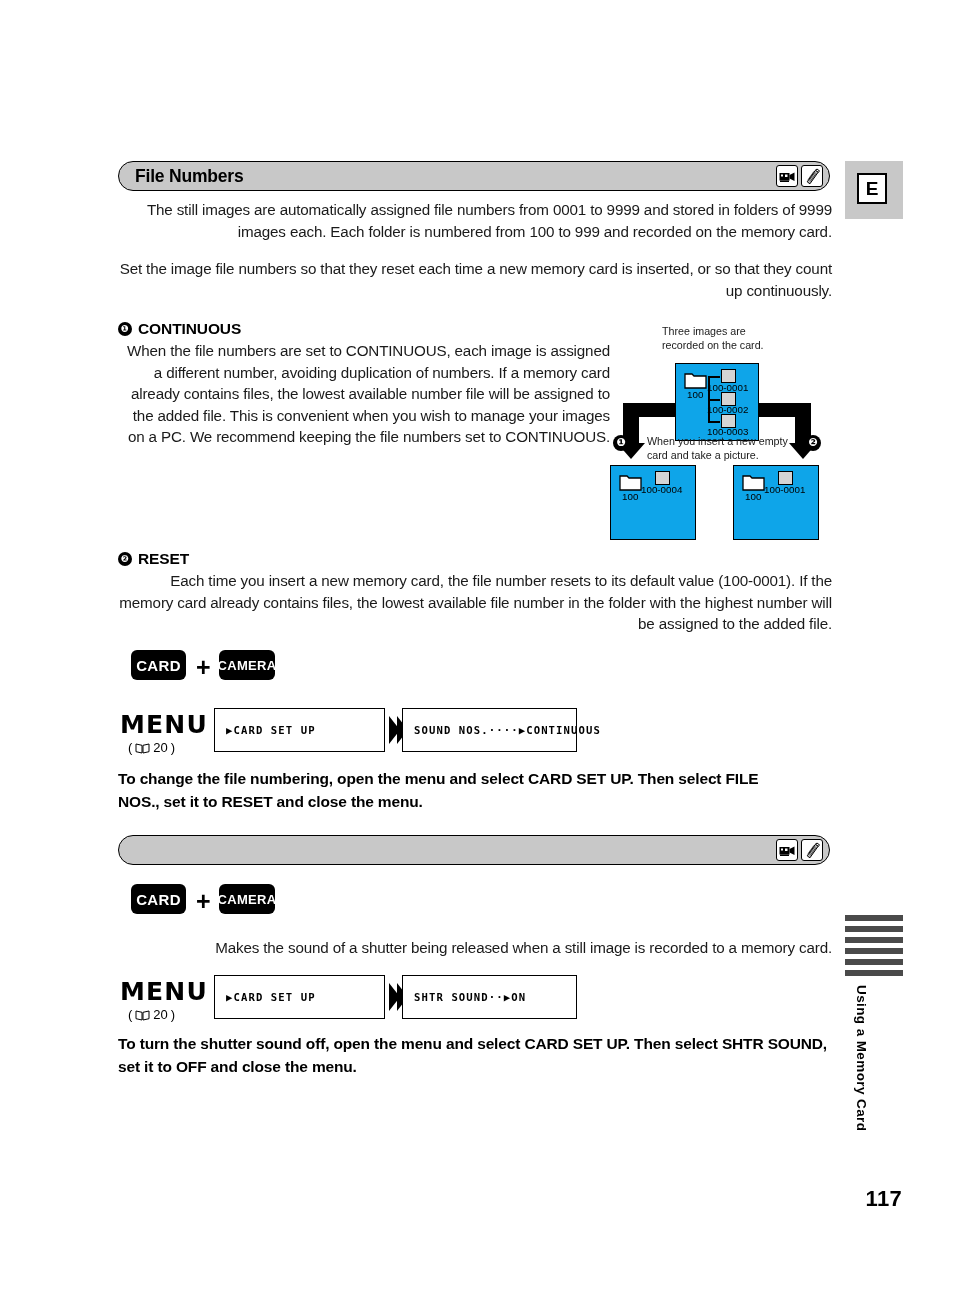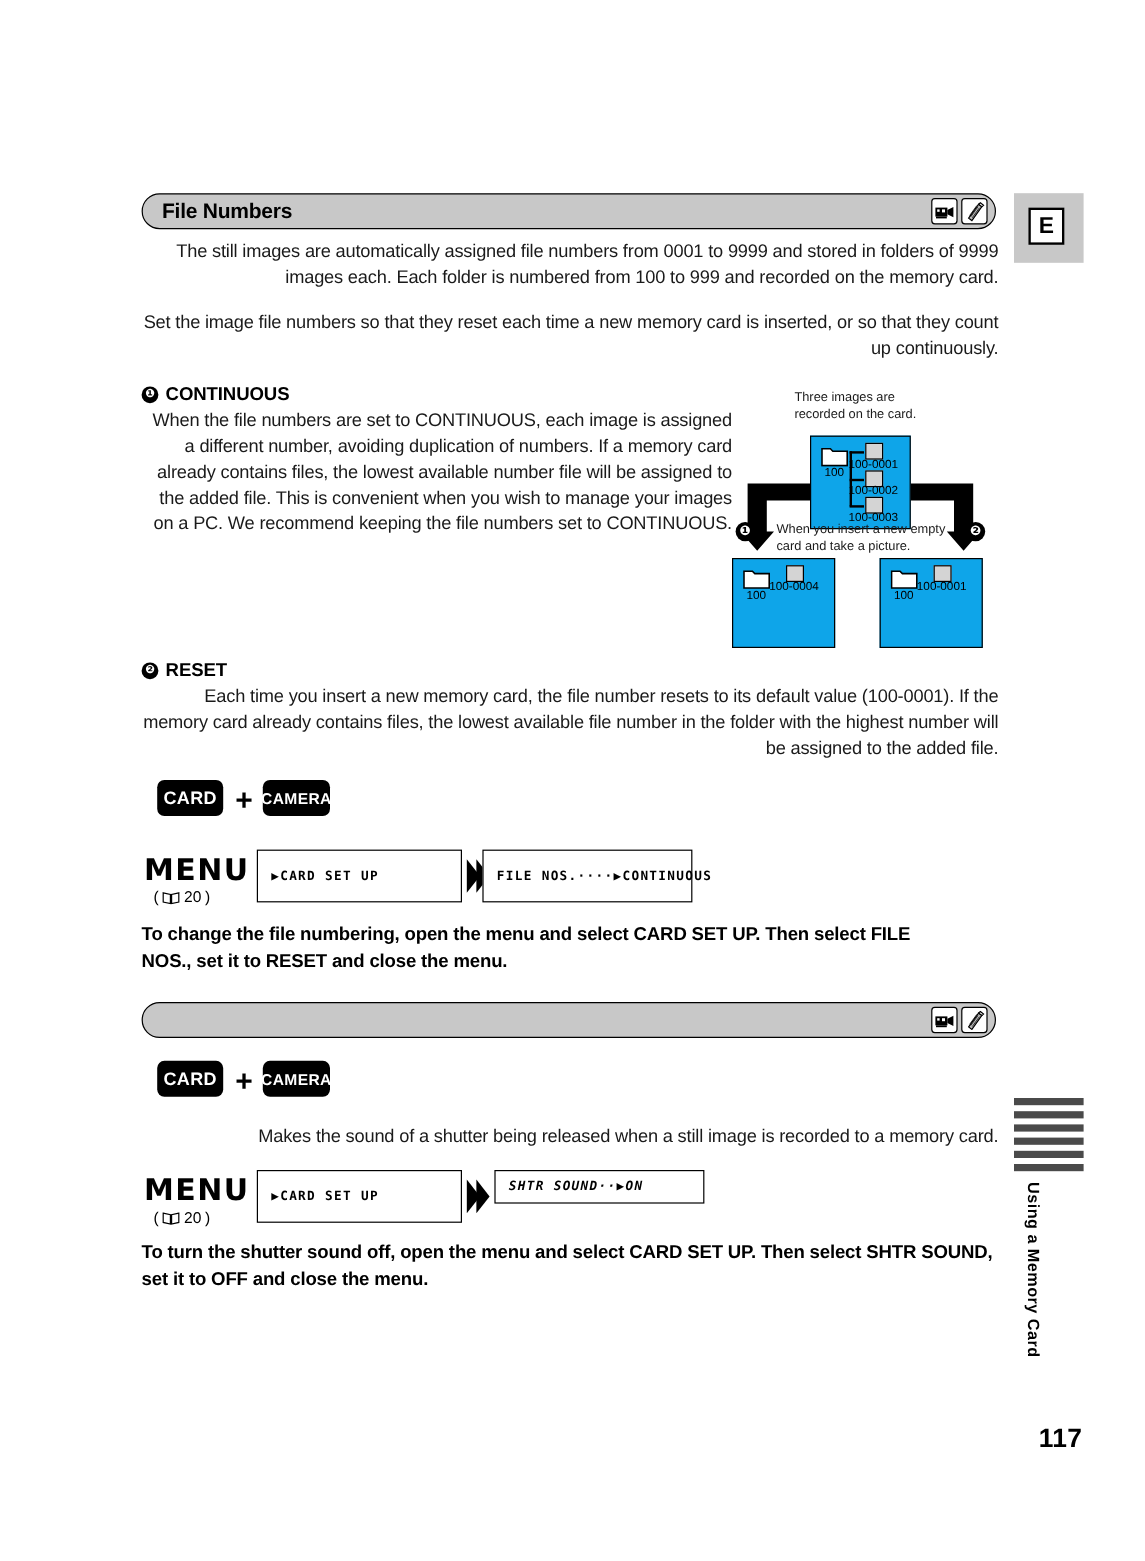--- a/index.html
+++ b/index.html
@@ -390,21 +390,21 @@
 <div class="lcd-box" style="left:214px; top:708px; width:171px; height:44px;">
   <span class="lcd-text">▶CARD SET UP</span>
 </div>
 
 <svg class="dblchev" style="left:388px; top:713px;" viewBox="0 0 22 34">
   <polygon points="1,3 12,17 1,31" fill="#000"></polygon>
   <polygon points="9,3 20,17 9,31" fill="#000"></polygon>
 </svg>
 
 <div class="lcd-box" style="left:402px; top:708px; width:175px; height:44px;">
-  <span class="lcd-text">FILE NOS.····▶CONTINUOUS</span>
+  <span class="lcd-text">SOUND NOS.····▶CONTINUOUS</span>
 </div>
 
 <div class="para-bold" style="left:118px; top:768px; width:680px;">To change the file numbering, open the menu and select CARD SET UP. Then select FILE NOS., set it to RESET and close the menu.</div>
 
 <div class="section-bar" style="top:835px;">
   <span class="bar-icons">
     <span class="bar-icon">
       <svg width="17" height="13" viewBox="0 0 17 13">
         <rect x="0.5" y="3" width="10" height="7.5" fill="#000"></rect>
         <polygon points="10.5,5 15.5,2.5 15.5,11 10.5,8.5" fill="#000"></polygon>
@@ -444,21 +444,21 @@
 
 <div class="lcd-box" style="left:214px; top:975px; width:171px; height:44px;">
   <span class="lcd-text">▶CARD SET UP</span>
 </div>
 
 <svg class="dblchev" style="left:388px; top:980px;" viewBox="0 0 22 34">
   <polygon points="1,3 12,17 1,31" fill="#000"></polygon>
   <polygon points="9,3 20,17 9,31" fill="#000"></polygon>
 </svg>
 
-<div class="lcd-box" style="left:412px; top:975px; width:175px; height:28px;font-style:italic;">
+<div class="lcd-box" style="left:402px; top:975px; width:175px; height:44px;">
   <span class="lcd-text">SHTR SOUND··▶ON</span>
 </div>
 
 <div class="para-bold" style="left:118px; top:1033px; width:718px;">To turn the shutter sound off, open the menu and select CARD SET UP. Then select SHTR SOUND, set it to OFF and close the menu.</div>
 
 <div id="side-tab">
   <div class="bar"></div>
   <div class="bar"></div>
   <div class="bar"></div>
   <div class="bar"></div>

